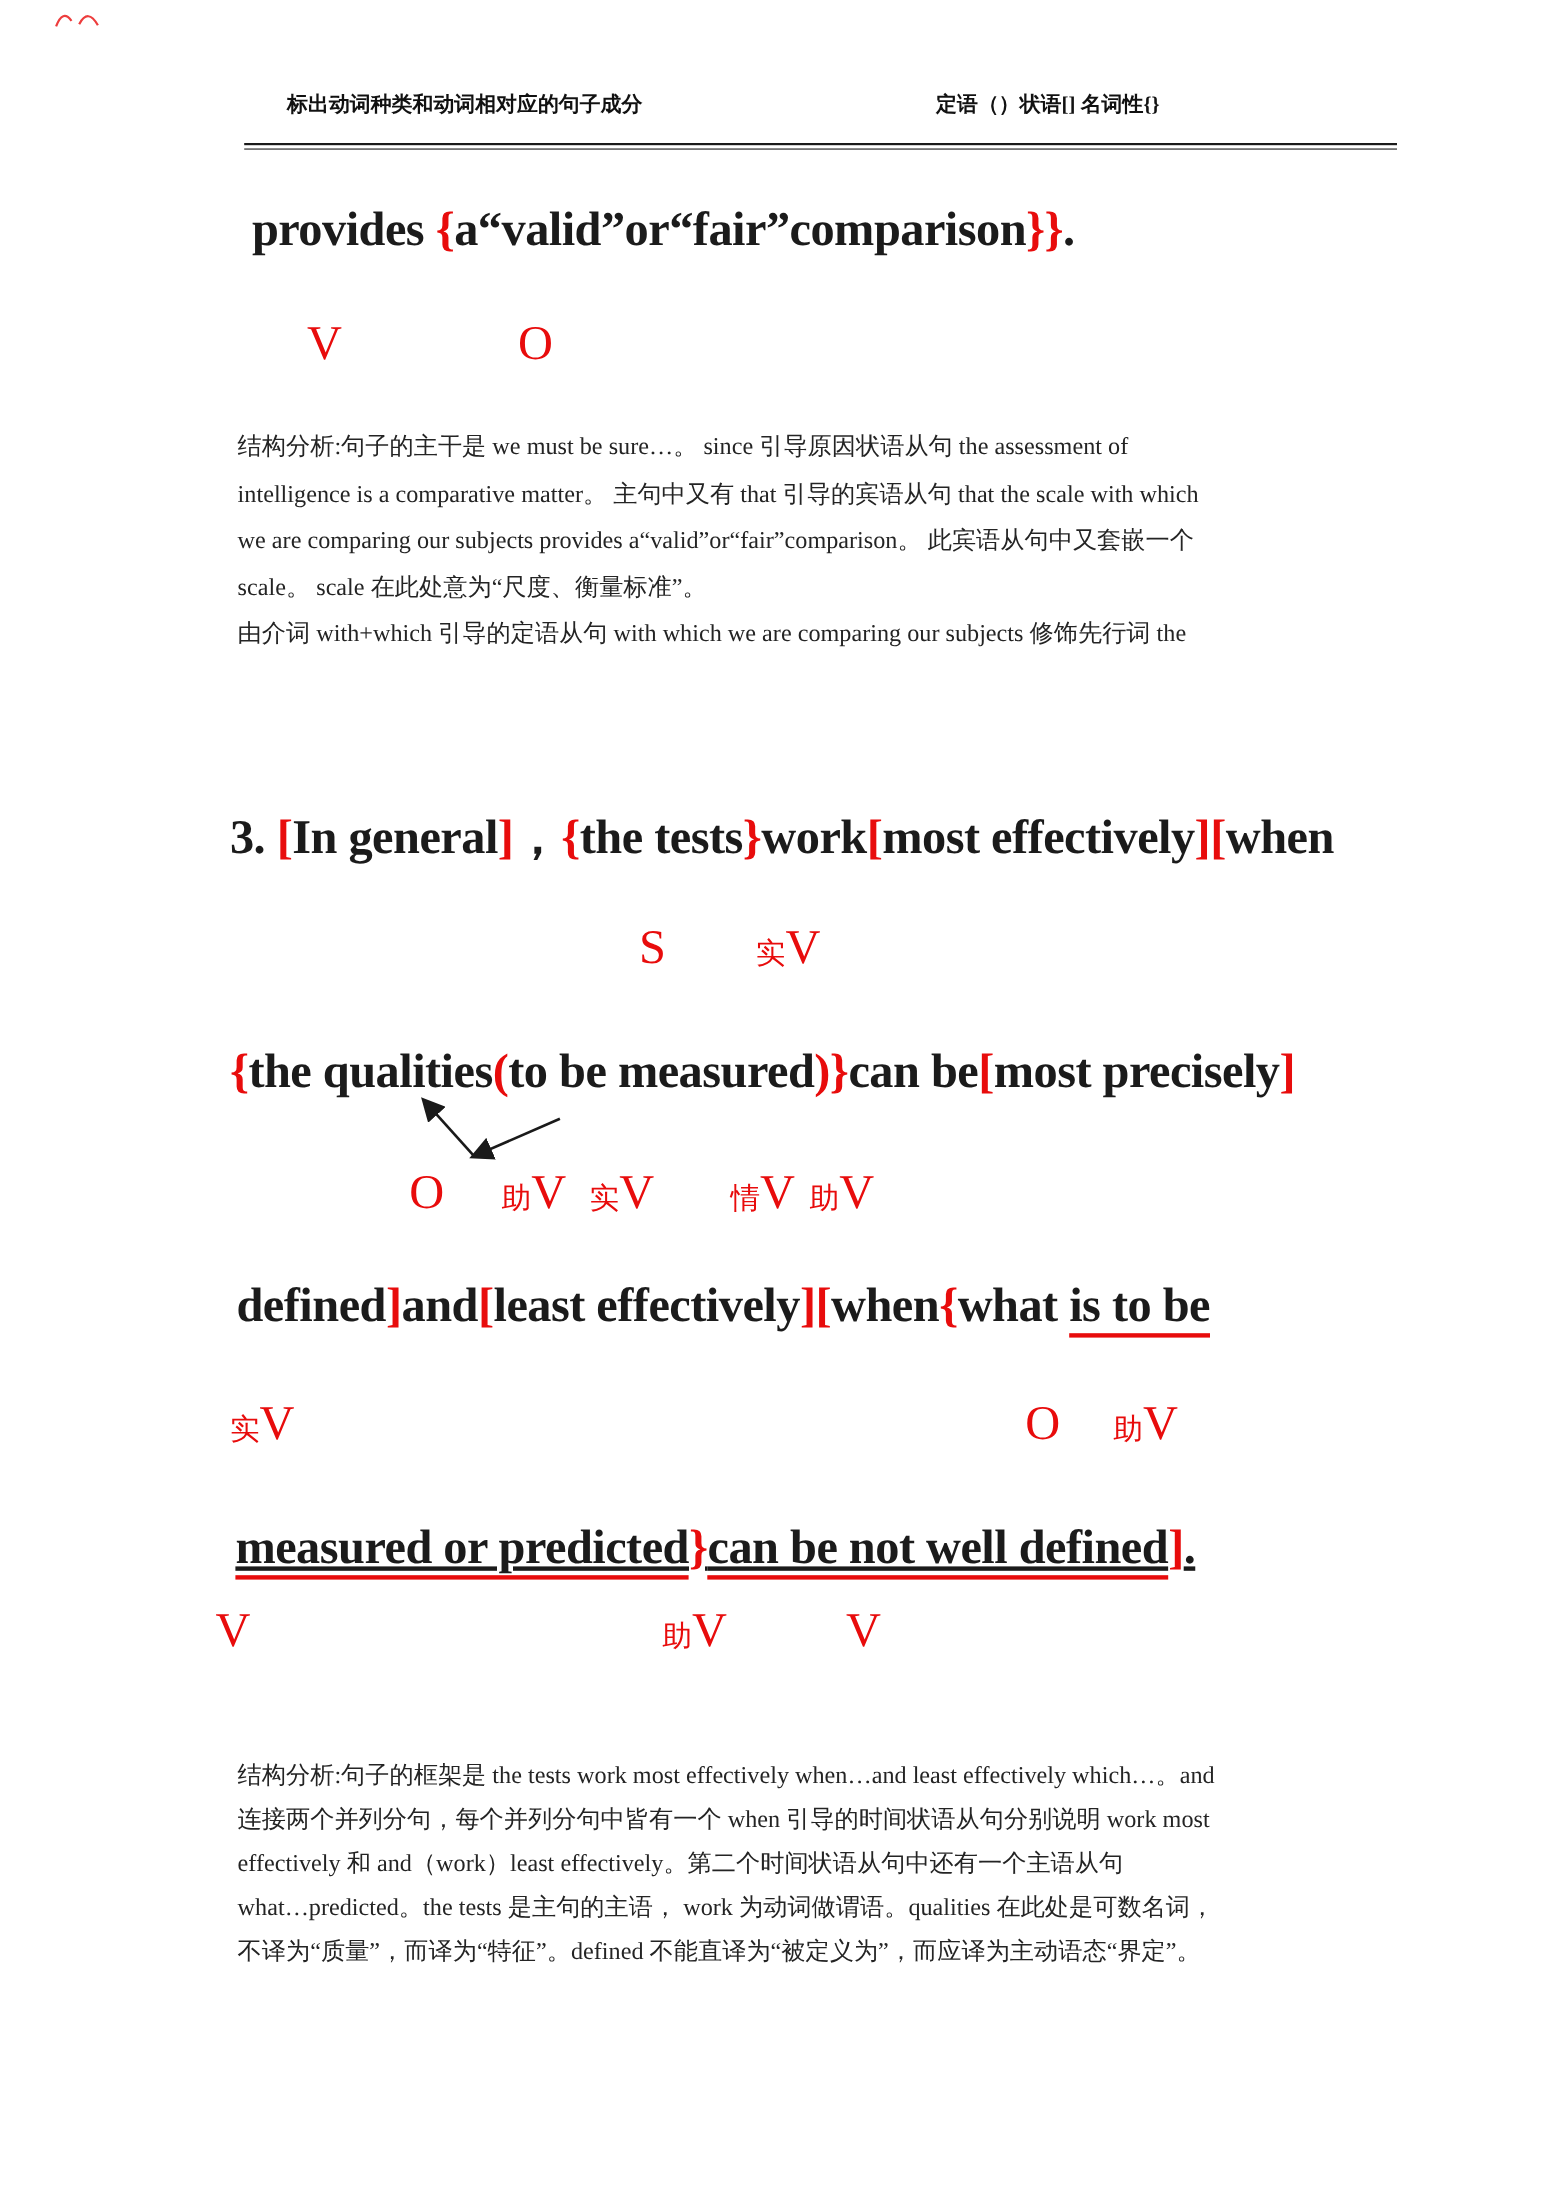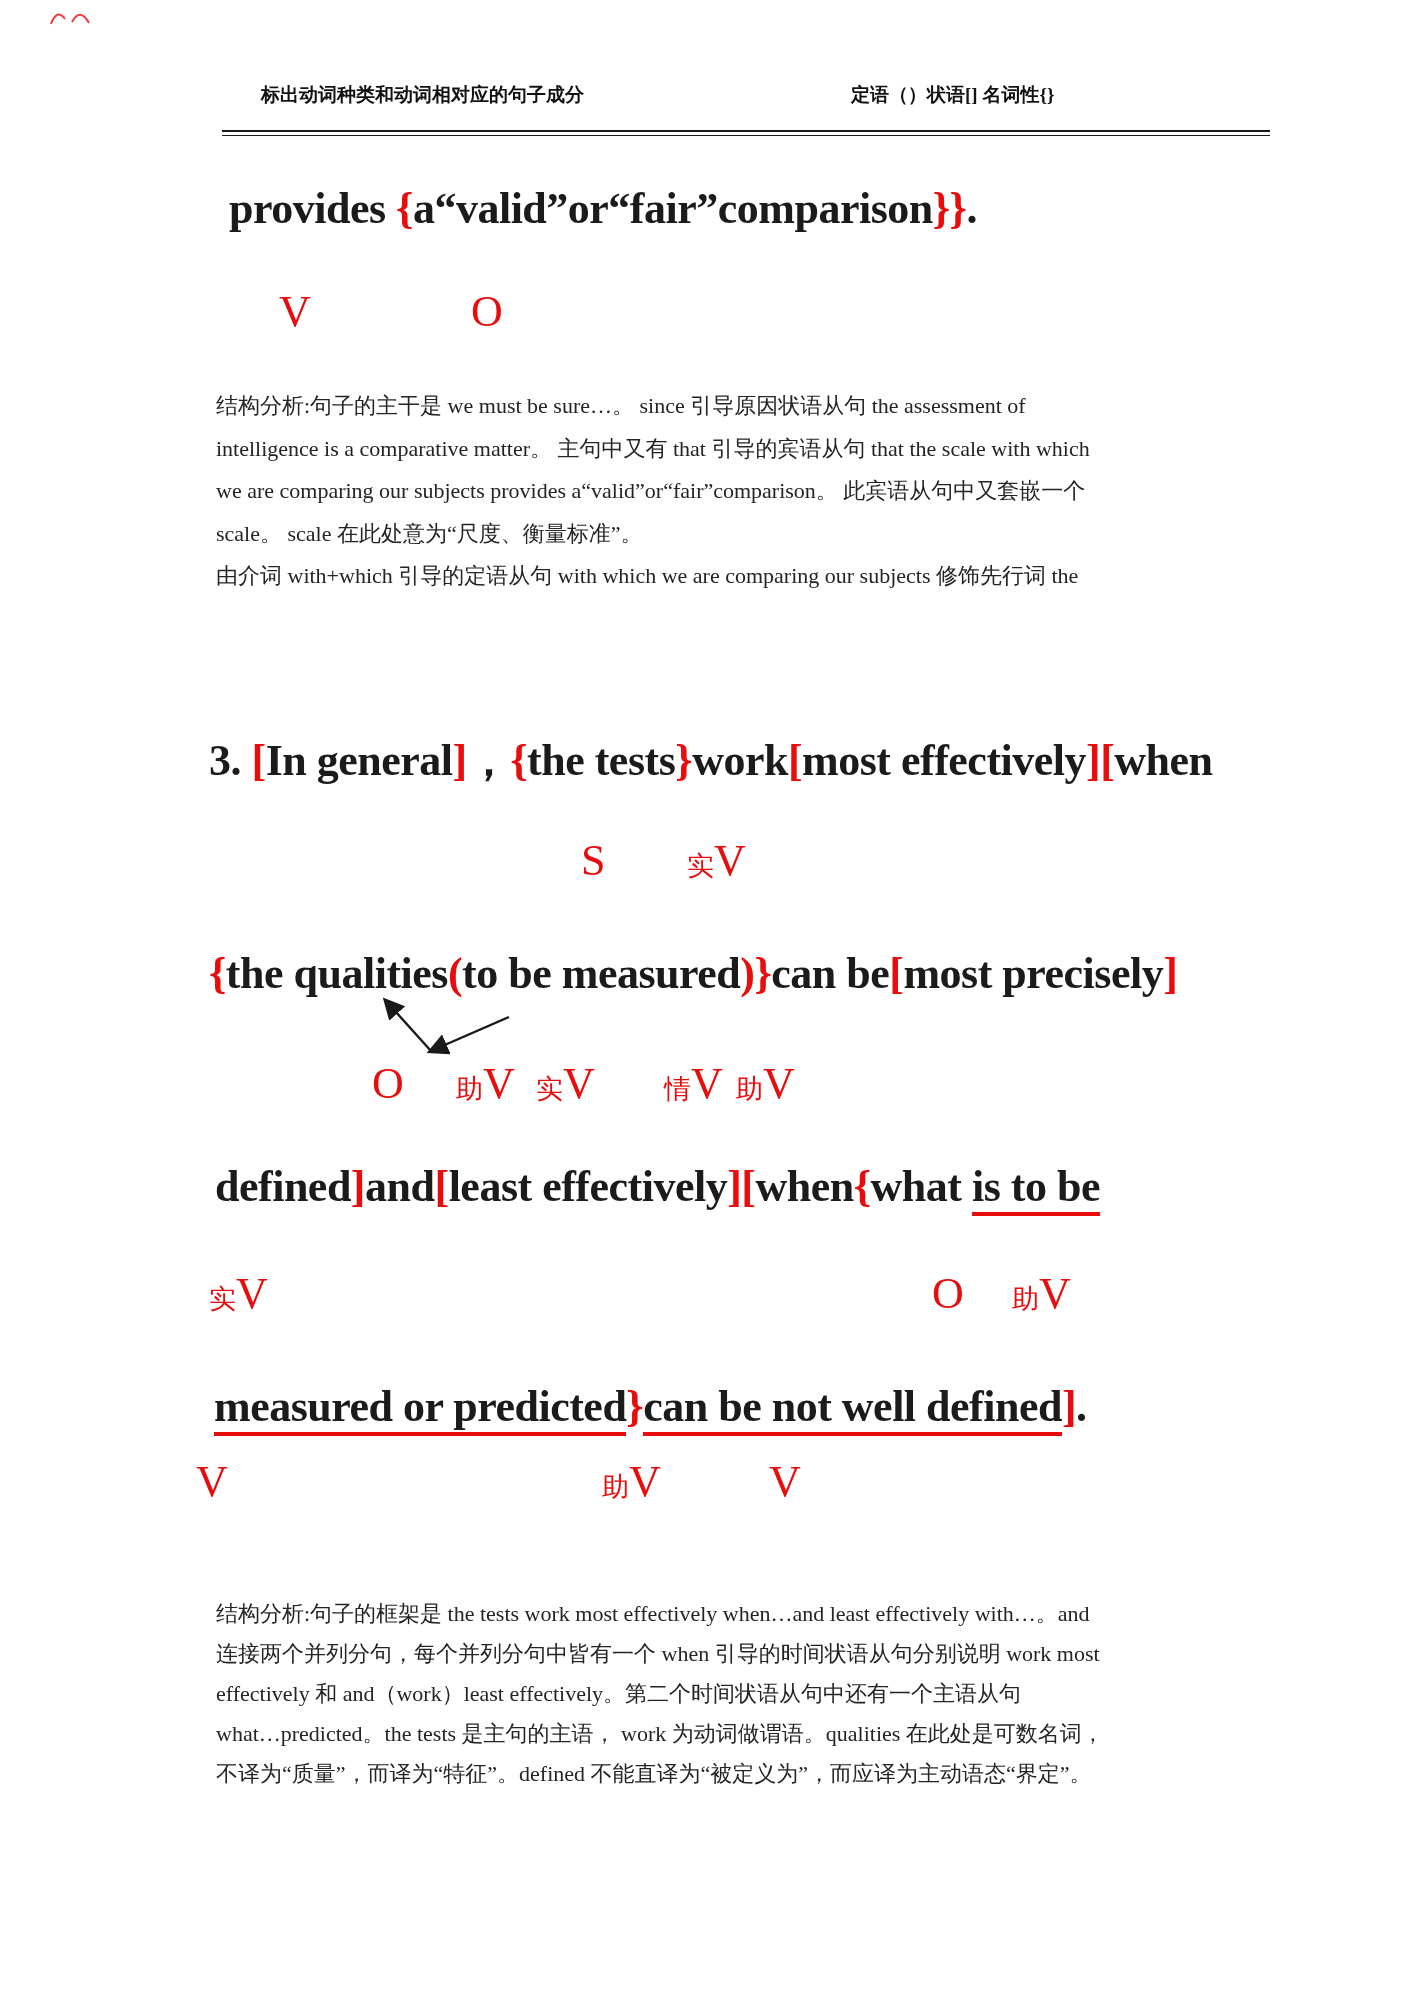--- a/index.html
+++ b/index.html
@@ -73,28 +73,28 @@
   <span class="marker" style="left:512px;top:1062px;"><span class="cn">实</span><span>V</span></span>
   <span class="marker" style="left:640px;top:1062px;"><span class="cn">情</span><span>V</span></span>
   <span class="marker" style="left:712px;top:1062px;"><span class="cn">助</span><span>V</span></span>
 
   <div class="bigline" style="left:191px;top:1161px;"><span class="seg-b">defined</span><span class="seg-r">]</span><span class="seg-b">and</span><span class="seg-r">[</span><span class="seg-b">least effectively</span><span class="seg-r">][</span><span class="seg-b">when</span><span class="seg-r">{</span><span class="seg-b">what </span><span class="seg-u">is to be</span></div>
 
   <span class="marker" style="left:185px;top:1272px;"><span class="cn">实</span><span>V</span></span>
   <span class="marker" style="left:908px;top:1272px;"><span class="cn"></span><span>O</span></span>
   <span class="marker" style="left:988px;top:1272px;"><span class="cn">助</span><span>V</span></span>
 
-  <div class="bigline" style="left:190px;top:1381px;"><span class="seg-u">measured or predicted</span><span class="seg-r">}</span><span class="seg-u">can be not well defined</span><span class="seg-r">]</span><span class="seg-b">.</span></div>
+  <div class="bigline" style="left:190px;top:1381px;text-decoration:underline;"><span class="seg-u">measured or predicted</span><span class="seg-r">}</span><span class="seg-u">can be not well defined</span><span class="seg-r">]</span><span class="seg-b">.</span></div>
 
   <span class="marker" style="left:172px;top:1460px;"><span class="cn"></span><span>V</span></span>
   <span class="marker" style="left:578px;top:1460px;"><span class="cn">助</span><span>V</span></span>
   <span class="marker" style="left:745px;top:1460px;"><span class="cn"></span><span>V</span></span>
 
   <div class="para p2" style="left:192px;top:1594px;">
-    <div class="pline">结构分析:句子的框架是 the tests work most effectively when…and least effectively with…。and</div>
+    <div class="pline">结构分析:句子的框架是 the tests work most effectively when…and least effectively which…。and</div>
     <div class="pline">连接两个并列分句，每个并列分句中皆有一个 when 引导的时间状语从句分别说明 work most</div>
     <div class="pline">effectively 和 and（work）least effectively。第二个时间状语从句中还有一个主语从句</div>
     <div class="pline">what…predicted。the tests 是主句的主语， work 为动词做谓语。qualities 在此处是可数名词，</div>
     <div class="pline">不译为“质量”，而译为“特征”。defined 不能直译为“被定义为”，而应译为主动语态“界定”。</div>
   </div>
 
 
 </div>
 
 </body></html>

